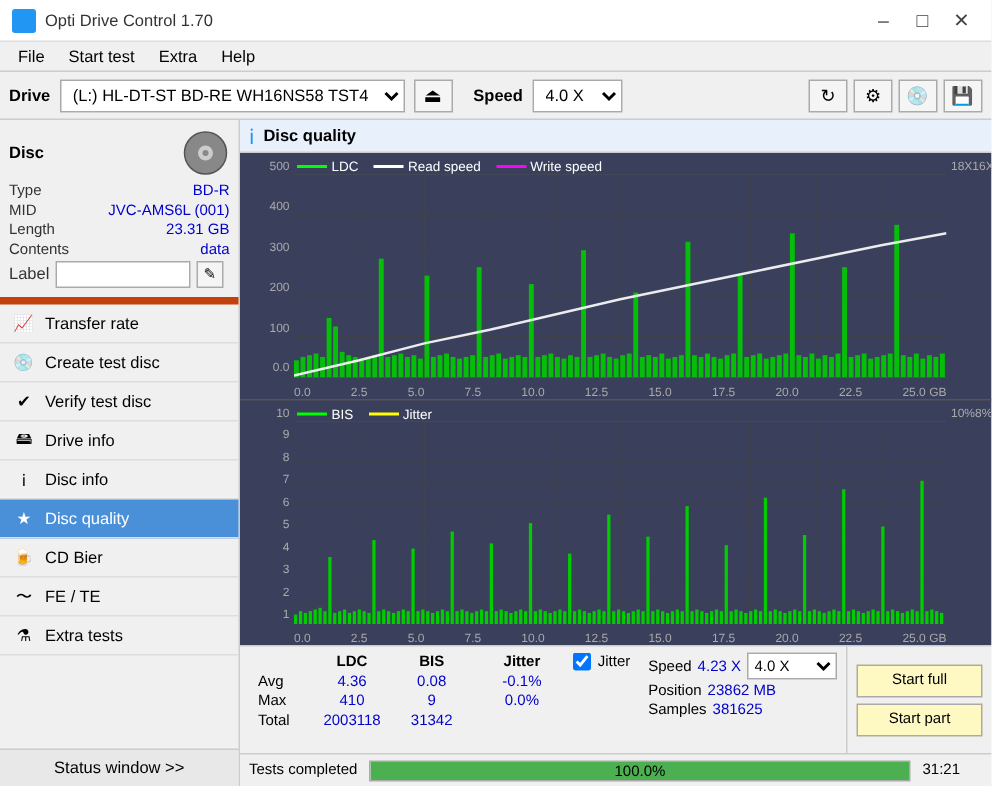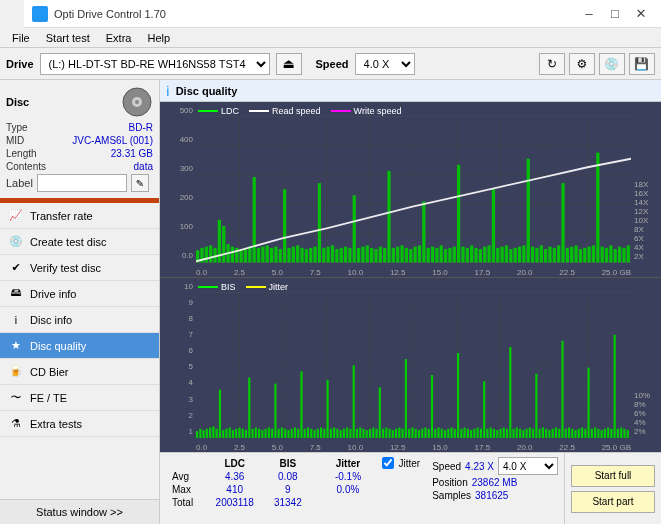--- a/index.html
+++ b/index.html
@@ -7,21 +7,20 @@
 
     
     .title-bar {
       background: #fff;
       height: 28px;
       display: flex;
       align-items: center;
       padding: 0 8px;
       border-bottom: 1px solid #ddd;
       justify-content: space-between;
-      margin-left: 24px;
     }
     .title-bar-left { display: flex; align-items: center; gap: 6px; }
     .title-icon { width: 16px; height: 16px; background: #2196F3; border-radius: 2px; display: inline-block; }
     .title-text { font-size: 11px; color: #333; }
     .title-controls { display: flex; gap: 2px; }
     .title-btn { width: 24px; height: 20px; background: none; border: none; cursor: pointer; font-size: 13px; display: flex; align-items: center; justify-content: center; color: #444; }
 
     
     .menu-bar {
       background: #f0f0f0;
@@ -210,22 +209,22 @@
       font-size: 8px;
       color: #aaa;
     }
     .y-axis-right {
       position: absolute;
       right: 0;
       top: 4px;
       bottom: 16px;
       width: 30px;
       display: flex;
-      flex-direction: column;
-      justify-content: flex-end;
+      flex-direction: row;
+      justify-content: space-between;
       align-items: flex-start;
       padding-left: 3px;
       font-size: 8px;
       color: #aaa;
     }
     .x-axis {
       position: absolute;
       bottom: 0;
       left: 36px;
       right: 30px;
@@ -917,16 +916,24 @@
           <span class="speed-val">381625</span>
         </div>
       </div>
 
       <div class="buttons-area">
         <button class="action-btn">Start full</button>
         <button class="action-btn">Start part</button>
       </div>
     </div>
 
+    <div class="progress-area">
+      <span class="status-text">Tests completed</span>
+      <div class="progress-bar-container">
+        <div class="progress-bar-fill" style="width: 100%;"></div>
+        <span class="progress-text">100.0%</span>
+      </div>
+      <span class="time-text">31:21</span>
+    </div>
 
   </div>
 
 </div>
 
 </body></html>

